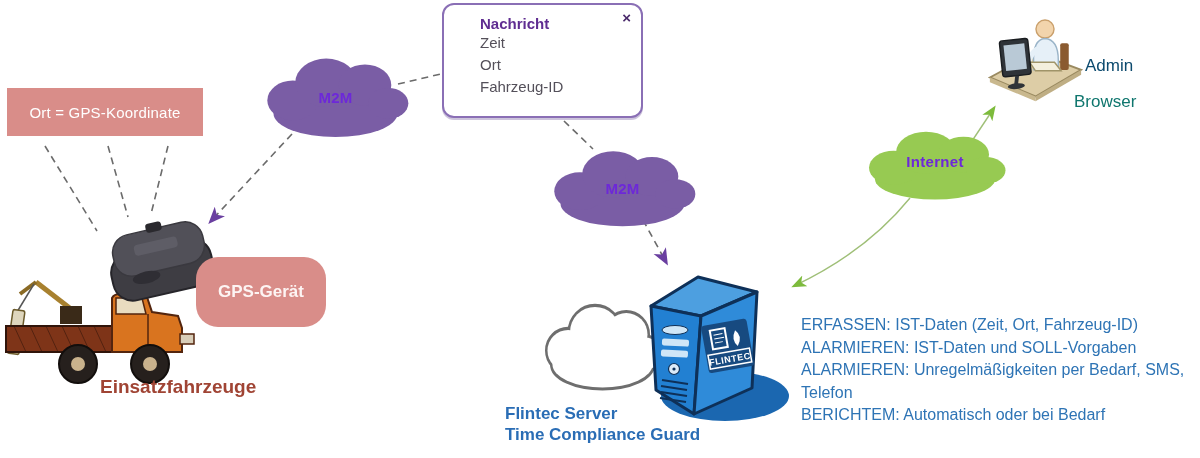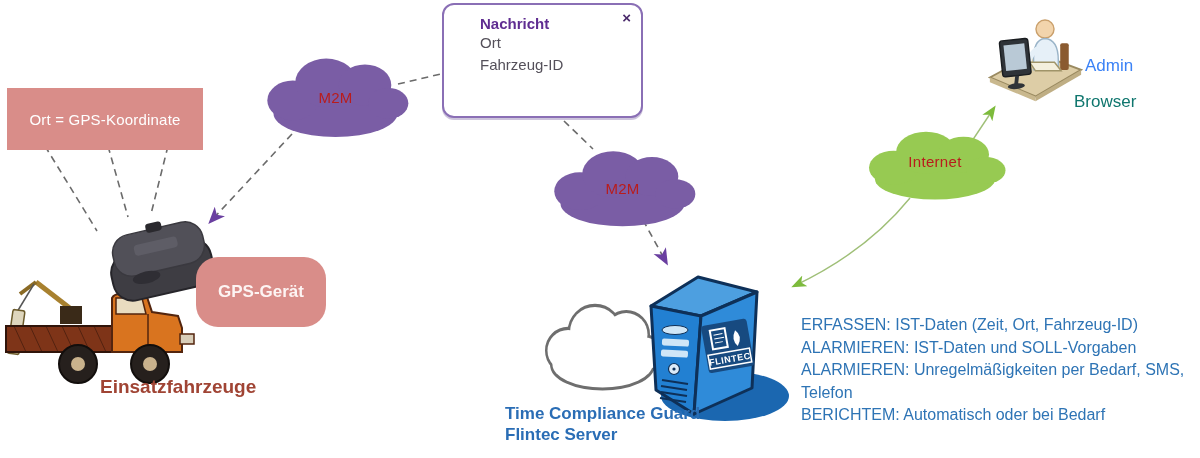--- a/index.html
+++ b/index.html
@@ -9,35 +9,35 @@
   }
   .abs { position:absolute; }
 
   
   .connectors { left:0; top:0; width:1200px; height:458px; pointer-events:none; }
   .dash { stroke:#6b6b6b; stroke-width:1.6; stroke-dasharray:7 5; fill:none; }
   .greenline { stroke:#9fbf77; stroke-width:1.4; fill:none; }
 
   
   .ort-box {
-    left:7px; top:88px; width:196px; height:62px;
+    left:7px; top:88px; width:196px; height:48px;
     background:#d98d89; color:#ffffff; font-size:15px;
     display:flex; align-items:center; justify-content:center;
     letter-spacing:.2px;
   }
   .gps-label {
     left:196px; top:257px; width:130px; height:70px; border-radius:22px;
     background:#d98d89; color:#fdf4f3; font-size:17px; font-weight:bold;
     display:flex; align-items:center; justify-content:center;
   }
 
   
   .cloud { display:block; }
   .cloud-label {
-    color:#b91c1c; font-weight:normal; font-size:15px;
+    color:#6d28d9; font-weight:bold; font-size:15px;
     display:flex; align-items:center; justify-content:center;
     pointer-events:none; letter-spacing:.3px;
   }
 
   
   .nachricht {
     left:442px; top:3px; width:201px; height:115px; background:#ffffff;
     border:2px solid #8a6fb5; border-radius:12px; box-sizing:border-box;
     box-shadow:0 2px 0 rgba(90,60,140,.30); padding:10px 12px 0 36px;
   }
@@ -46,21 +46,21 @@
   .nachricht-item:first-of-type { margin-top:8px; }
   .nachricht-close {
     position:absolute; top:6px; right:10px; color:#4a2a6b;
     font-size:15px; font-weight:bold; line-height:14px; cursor:pointer;
   }
 
   
   .vehicle-label { left:100px; top:376px; color:#a04434; font-weight:bold; font-size:19px; }
   .server-caption { left:505px; top:403px; color:#2a6db5; font-weight:bold; font-size:17px; line-height:21px; }
   .functions { left:801px; top:314px; width:420px; color:#2e74b5; font-size:16px; line-height:22.5px; }
-  .admin-label   { left:1085px; top:56px; color:#3b82f6; font-size:17px; }
+  .admin-label   { left:1085px; top:56px; color:#0c4a6e; font-size:17px; }
   .browser-label { left:1074px; top:92px; color:#0f766e; font-size:17px; }
 </style>
 </head>
 <body>
 
 <div class="stage">
 
   <svg class="abs connectors" width="1200" height="458" viewBox="0 0 1200 458">
     <defs>
       <marker id="mPurple" markerUnits="userSpaceOnUse" markerWidth="18" markerHeight="16" refX="13" refY="7" orient="auto">
@@ -88,20 +88,21 @@
     <line class="greenline" x1="968" y1="147" x2="994" y2="108" marker-end="url(#mGreen)"></line>
   </svg>
 
   <div class="abs ort-box">
     <span>Ort = GPS-Koordinate</span>
   </div>
 
   <div class="abs nachricht">
     <div class="nachricht-close">×</div>
     <div class="nachricht-title">Nachricht</div>
+    <div class="nachricht-item">Zeit</div>
     <div class="nachricht-item">Ort</div>
     <div class="nachricht-item">Fahrzeug-ID</div>
   </div>
 
   <div class="abs" style="left:258px; top:52px; width:155px; height:88px;">
     <svg class="cloud" width="155" height="88" viewBox="0 0 200 120" preserveAspectRatio="none">
       <g fill="#7a5da5">
         <ellipse cx="100" cy="84" rx="80" ry="32"></ellipse>
           <ellipse cx="45" cy="66" rx="33" ry="27"></ellipse>
         <ellipse cx="88" cy="42" rx="40" ry="33"></ellipse>
@@ -250,22 +251,22 @@
         <line x1="29" y1="66" x2="27" y2="75" stroke="#2f3338" stroke-width="4"></line>
         <ellipse cx="27" cy="77" rx="9" ry="3" fill="#2f3338"></ellipse>
       </g>
     </svg>
   </div>
 
   <div class="abs admin-label">Admin</div>
   <div class="abs browser-label">Browser</div>
 
   <div class="abs server-caption">
+    <div>Flintec Server</div>
     <div>Time Compliance Guard</div>
-    <div>Flintec Server</div>
   </div>
 
   <div class="abs functions">
     <div>ERFASSEN: IST-Daten (Zeit, Ort, Fahrzeug-ID)</div>
     <div>ALARMIEREN: IST-Daten und SOLL-Vorgaben</div>
     <div>ALARMIEREN: Unregelmäßigkeiten per Bedarf, SMS, Telefon</div>
     <div>BERICHTEM: Automatisch oder bei Bedarf</div>
   </div>
 
 </div>

